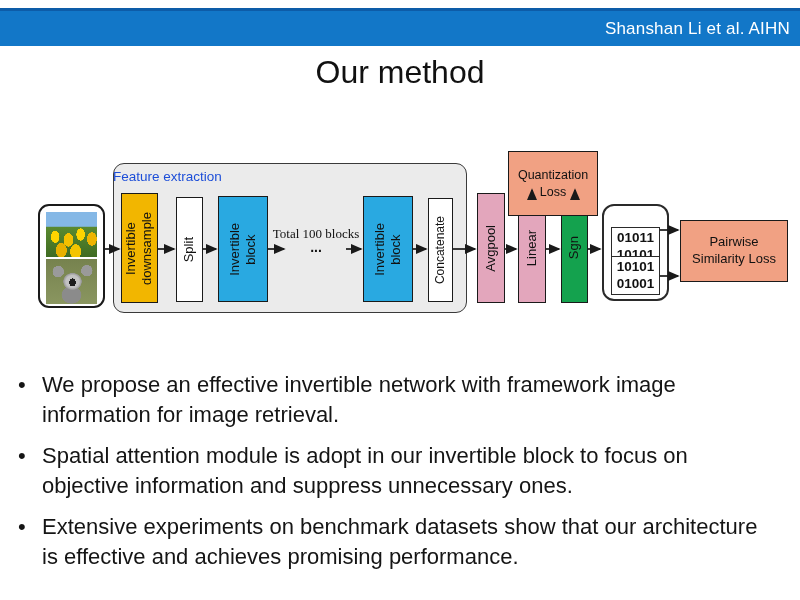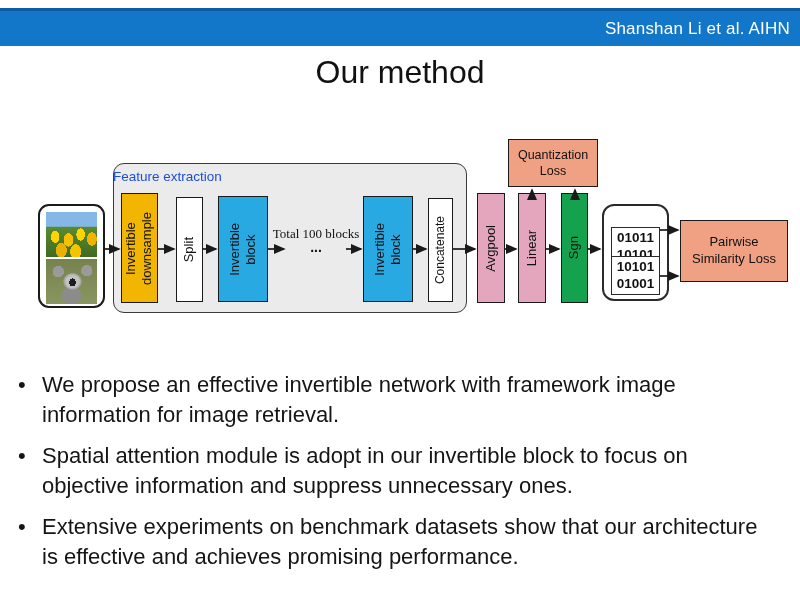--- a/index.html
+++ b/index.html
@@ -126,21 +126,21 @@
     </div>
 
     <div class="box" style="left:518px;top:57px;width:28px;height:110px;background:var(--pink);">
       <span class="vtext">Linear</span>
     </div>
 
     <div class="box" style="left:561px;top:57px;width:27px;height:110px;background:var(--green);">
       <span class="vtext">Sgn</span>
     </div>
 
-    <div class="box" style="left:508px;top:3px;width:90px;height:48px;background:var(--salmon);">
+    <div class="box" style="left:508px;top:15px;width:90px;height:65px;background:var(--salmon);">
       <span class="htext">Quantization
 Loss</span>
     </div>
 
     <div class="codes-frame"></div>
     <div class="code-box" style="top:91px;">
       <span class="code-text">01011
 10101</span>
     </div>
     <div class="code-box" style="top:120px;">

